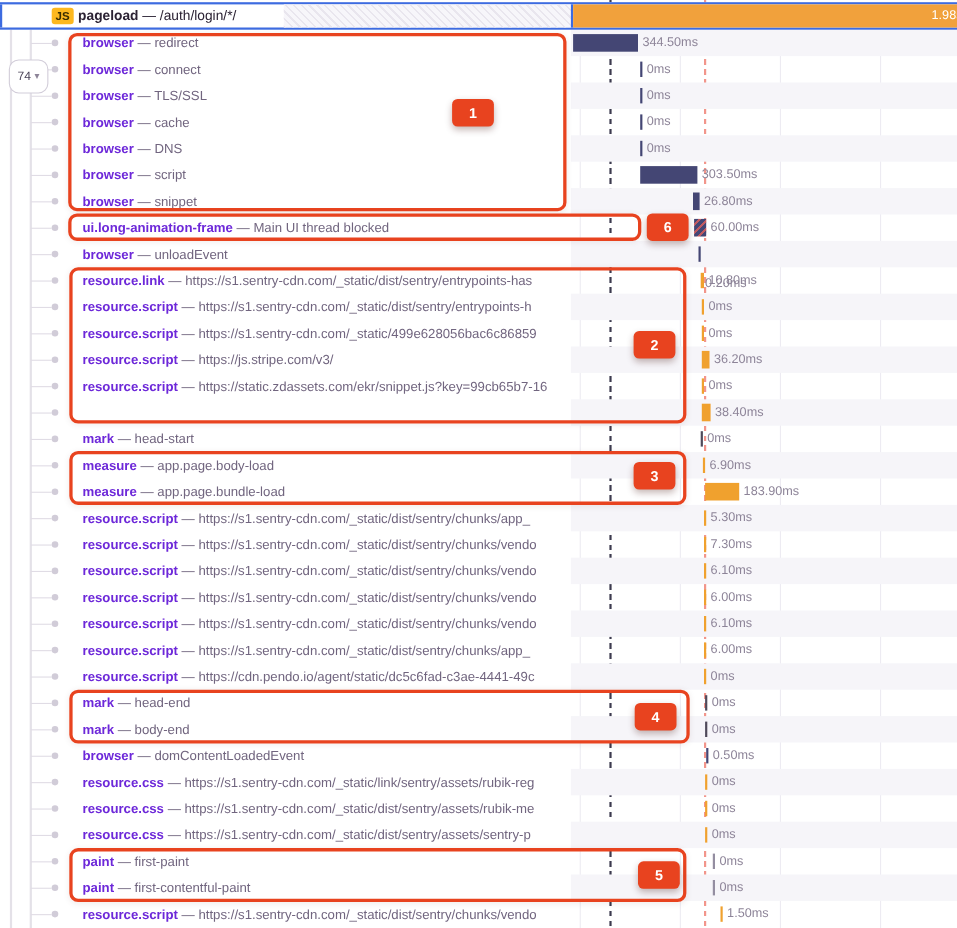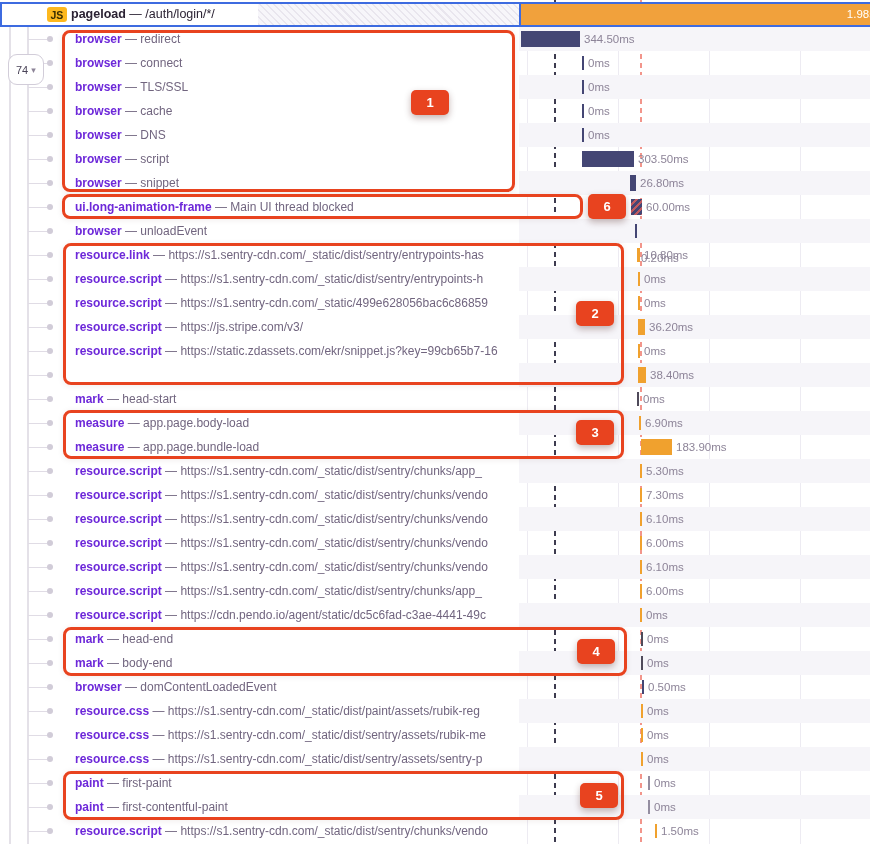--- a/index.html
+++ b/index.html
@@ -295,21 +295,21 @@
         <div class="connector"></div>
         <div class="dot"></div>
         <div class="name"><span class="op">browser</span><span class="sep"> — </span><span class="desc">domContentLoadedEvent</span></div>
         <div class="bar tick" style="left: 642px; width: 2px; background: rgb(68, 70, 116);"></div>
         <div class="dur" style="left: 648px;">0.50ms</div>
       </div>
       <div class="row zebra">
         <div class="lane"></div>
         <div class="connector"></div>
         <div class="dot"></div>
-        <div class="name"><span class="op">resource.css</span><span class="sep"> — </span><span class="desc">https://s1.sentry-cdn.com/_static/dist/paint/assets/rubik-reg</span></div>
+        <div class="name"><span class="op">resource.css</span><span class="sep"> — </span><span class="desc">https://s1.sentry-cdn.com/_static/link/sentry/assets/rubik-reg</span></div>
         <div class="bar tick" style="left: 641px; width: 2px; background: rgb(240, 161, 46);"></div>
         <div class="dur" style="left: 647px;">0ms</div>
       </div>
       <div class="row">
         <div class="lane"></div>
         <div class="connector"></div>
         <div class="dot"></div>
         <div class="name"><span class="op">resource.css</span><span class="sep"> — </span><span class="desc">https://s1.sentry-cdn.com/_static/dist/sentry/assets/rubik-me</span></div>
         <div class="bar tick" style="left: 641px; width: 2px; background: rgb(240, 161, 46);"></div>
         <div class="dur" style="left: 647px;">0ms</div>

